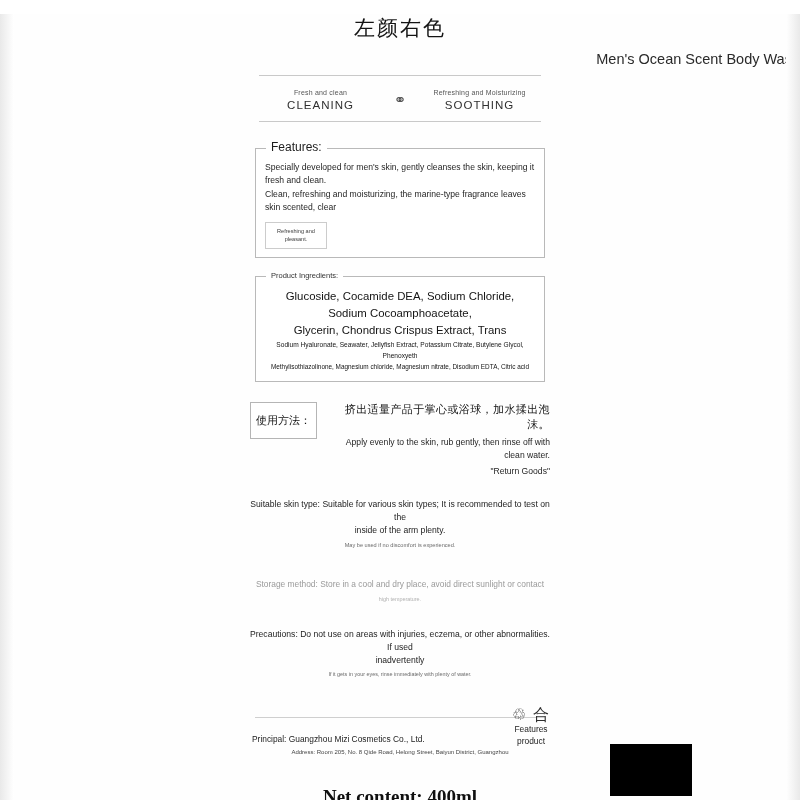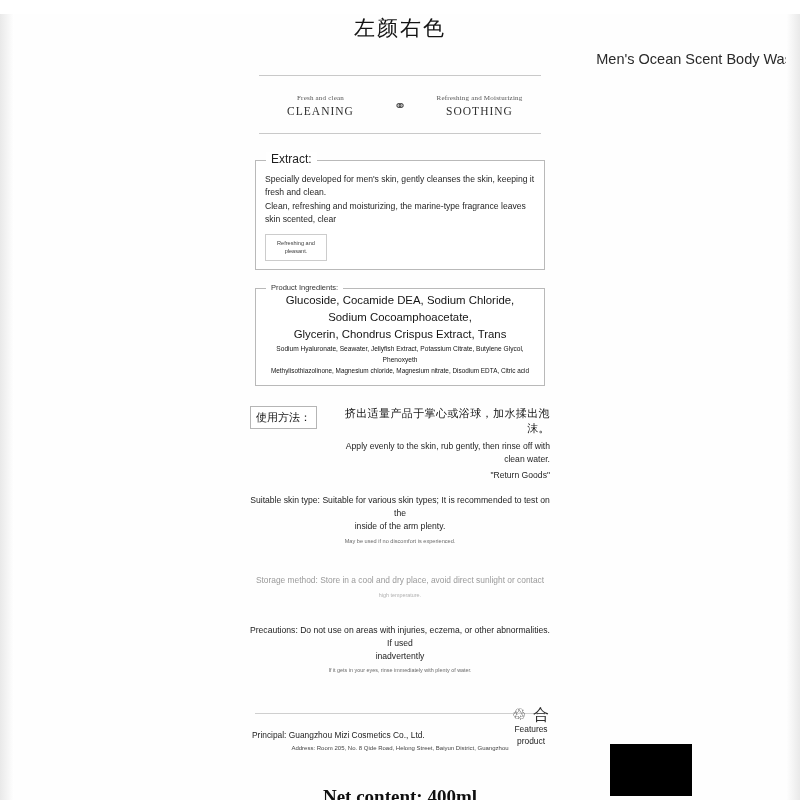--- a/index.html
+++ b/index.html
@@ -38,27 +38,26 @@
     color: #2a2a2a;
     margin-top: 9px;
   }
   .rule {
     width: 282px;
     margin: 8px auto 0 auto;
     border-top: 1px solid #c9c9c9;
   }
   .benefit-row {
     width: 282px;
-    margin: 12px auto;
+    margin: 6px auto;
     display: flex;
     align-items: center;
     justify-content: space-between;
     padding: 6px 2px 4px 2px;
     box-sizing: border-box;
-    font-family: Liberation Serif, serif;
   }
   .benefit {
     text-align: center;
     flex: 1;
   }
   .benefit .small {
     font-size: 7px;
     color: #555;
     letter-spacing: .2px;
     line-height: 1.3;
@@ -123,21 +122,21 @@
     color: #3d3d3d;
     line-height: 1.45;
     padding: 4px 3px;
     text-align: center;
     box-sizing: border-box;
   }
 
   .ing-box {
     width: 290px;
     margin-top: 18px;
-    padding: 3px 9px 9px 9px;
+    padding: 11px 9px 9px 9px;
   }
   .ing {
     text-align: center;
     color: #141414;
   }
   .ing.l1 { font-size: 11.4px; line-height: 1.5; }
   .ing.l2 { font-size: 11.4px; line-height: 1.5; }
   .ing.l3 { font-size: 11.4px; line-height: 1.55; }
   .ing.l4 { font-size: 6.6px; line-height: 1.6; margin-top: 1px; }
   .ing.l5 { font-size: 8.6px; line-height: 1.6; }
@@ -146,21 +145,21 @@
   
   .usage-wrap {
     width: 300px;
     margin: 20px auto 0 auto;
     display: flex;
     align-items: flex-start;
   }
   .usage-label {
     border: 1px solid #b5b5b5;
     font-size: 11px;
-    padding: 3px 5px;
+    padding: 10px 5px;
     color: #141414;
     white-space: nowrap;
     background: #fff;
     font-family: "Liberation Serif", serif;
   }
   .usage-body {
     flex: 1;
     padding-left: 6px;
     text-align: right;
   }
@@ -182,21 +181,21 @@
     margin-top: 4px;
   }
 
   
   .para {
     width: 300px;
     margin: 0 auto;
     text-align: center;
   }
   .p-skin {
-    margin-top: 14px;
+    margin-top: 22px;
     font-size: 8.6px;
     color: #1c1c1c;
     line-height: 1.55;
   }
   .p-skin-note {
     margin-top: 4px;
     font-size: 5.6px;
     color: #6b6b6b;
   }
   .p-storage {
@@ -317,21 +316,21 @@
     </div>
     <div class="benefit-mid">⚭</div>
     <div class="benefit">
       <div class="small">Refreshing and Moisturizing</div>
       <div class="big">SOOTHING</div>
     </div>
   </div>
   <div class="rule2"></div>
 
   <div class="box features-box">
-    <div class="box-label">Extract:</div>
+    <div class="box-label">Features:</div>
     <div class="features-line">Specially developed for men's skin, gently cleanses the skin, keeping it fresh and clean.</div>
     <div class="features-line">Clean, refreshing and moisturizing, the marine-type fragrance leaves skin scented, clear</div>
     <div class="features-sub">Refreshing and pleasant.</div>
   </div>
 
   <div class="box ing-box">
     <div class="box-label small">Product Ingredients:</div>
     <div class="ing l2">Glucoside, Cocamide DEA, Sodium Chloride, Sodium Cocoamphoacetate,</div>
     <div class="ing l3">Glycerin, Chondrus Crispus Extract, Trans</div>
     <div class="ing l4">Sodium Hyaluronate, Seawater, Jellyfish Extract, Potassium Citrate, Butylene Glycol, Phenoxyeth</div>

